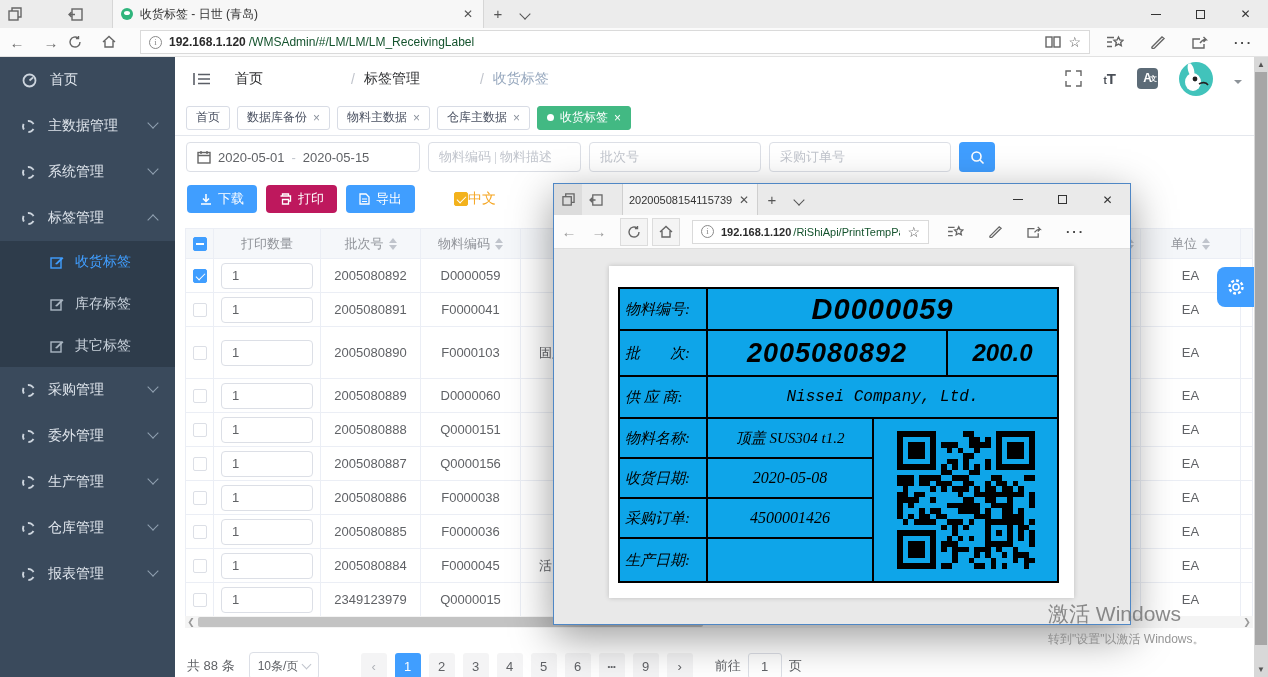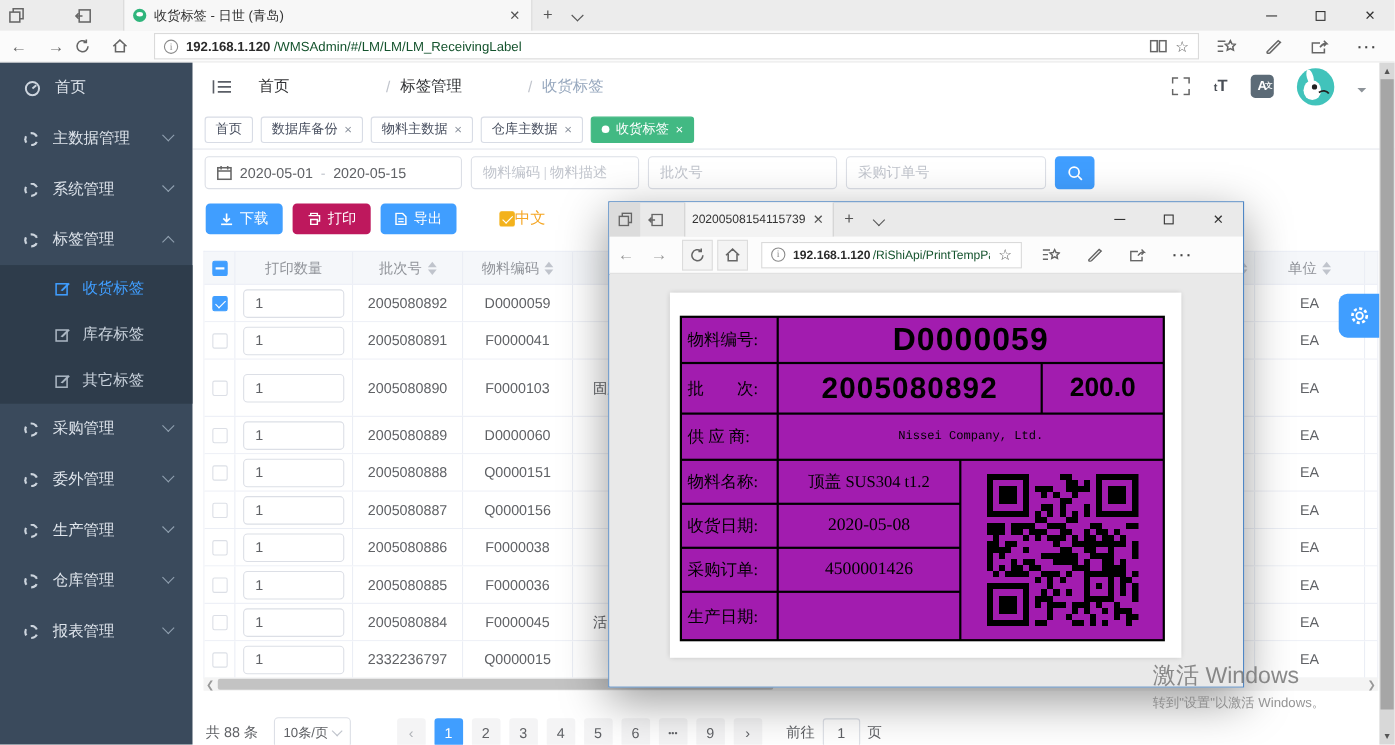--- a/index.html
+++ b/index.html
@@ -135,21 +135,21 @@
   .p-tabtitle { flex:1; font-size:11px; color:#333; white-space:nowrap; overflow:hidden; }
   .p-nav { height:34px; background:#fcfcfc; border-bottom:1px solid #dedede; display:flex; align-items:center; }
   .p-nav .nav-ic { width:30px; color:#9a9a9a; }
   .sqbtn { width:28px; height:28px; background:#f4f4f4; border:1px solid #dcdcdc; display:flex; align-items:center; justify-content:center; color:#444; font-size:14px; margin-right:4px; cursor:pointer; }
   .p-addr { width:237px; margin-left:8px; }
   .p-icons { display:flex; align-items:center; gap:24px; margin-left:18px; }
   .p-content { position:absolute; top:66px; left:0; right:0; bottom:0; background:#e9e9e9; }
   .sheet { position:absolute; left:55px; top:16px; width:465px; height:332px; background:#fff; box-shadow:0 0 5px rgba(0,0,0,.18); }
 
   .lbl-grid { position:absolute; left:9px; top:21px; display:grid; grid-template-columns:86px 164px 72px 109px; grid-template-rows:40px 44px 40px 38px 38px 38px 42px; gap:2px; background:#000; padding:2px; }
-  .lcell { background:#a21caf; display:flex; align-items:center; }
+  .lcell { background:#0ea5e9; display:flex; align-items:center;font-style:italic; }
   .lkey { font-family:"Liberation Serif","DejaVu Serif",serif; font-size:15px; color:#000; padding-left:5px; white-space:nowrap; }
   .lval { justify-content:center; font-family:"Liberation Serif","DejaVu Serif",serif; font-size:16px; color:#000; }
   .lval.big { font-family:"Liberation Sans",sans-serif; font-weight:bold; font-size:29px; letter-spacing:1px; }
   .lval.big2 { font-family:"Liberation Sans",sans-serif; font-weight:bold; font-size:27px; letter-spacing:1px; }
   .lval.big3 { font-family:"Liberation Sans",sans-serif; font-weight:bold; font-size:24px; }
   .qrcell { justify-content:center; }
 
   
   .wm { position:absolute; left:1048px; top:600px; z-index:60; pointer-events:none; color:rgba(117,117,117,.85); }
   .wm .l1 { font-size:21px; }
@@ -593,21 +593,21 @@
         <div class="td c5">EA</div>
         <div class="td c6"></div>
       </div>
       <div class="tr" style="height: 34px;">
         <div class="td c0">
           <span class="cb"></span>
         </div>
         <div class="td c1">
           <input class="qtyinput" value="1" style="">
         </div>
-        <div class="td c2">2332236797</div>
+        <div class="td c2">2349123979</div>
         <div class="td c3">Q0000015</div>
         <div class="td c4"></div>
         <div class="td c5">EA</div>
         <div class="td c6"></div>
       </div>
     </div>
 
   <div class="hscroll">
     <span class="hs-arrow">❮</span>
     <span class="hs-thumb"></span>
@@ -728,21 +728,21 @@
   </div>
   <div class="p-content">
     <div class="sheet">
       <div class="lbl-grid">
         <div class="lcell lkey" style="grid-area:1/1/2/2;">物料编号:</div>
         <div class="lcell lval big" style="grid-area:1/2/2/5;">D0000059</div>
         <div class="lcell lkey" style="grid-area:2/1/3/2;">批　　次:</div>
         <div class="lcell lval big2" style="grid-area:2/2/3/4;">2005080892</div>
         <div class="lcell lval big3" style="grid-area:2/4/3/5;">200.0</div>
         <div class="lcell lkey" style="grid-area:3/1/4/2;">供 应 商:</div>
-        <div class="lcell lval" style="grid-area:3/2/4/5; font-family:'Liberation Mono','DejaVu Sans Mono',monospace; font-size:11px;">Nissei Company, Ltd.</div>
+        <div class="lcell lval" style="grid-area:3/2/4/5; font-family:'Liberation Mono','DejaVu Sans Mono',monospace; font-size:16px;">Nissei Company, Ltd.</div>
         <div class="lcell lkey" style="grid-area:4/1/5/2;">物料名称:</div>
         <div class="lcell lval" style="grid-area:4/2/5/3; font-size:15px;">顶盖 SUS304 t1.2</div>
         <div class="lcell qrcell" style="grid-area:4/3/8/5;">
             <svg id="qrsvg" width="138" height="138" viewBox="0 0 25 25" shape-rendering="crispEdges">
               <rect x="0" y="0" width="1" height="1" fill="#000"></rect>
               <rect x="1" y="0" width="1" height="1" fill="#000"></rect>
               <rect x="2" y="0" width="1" height="1" fill="#000"></rect>
               <rect x="3" y="0" width="1" height="1" fill="#000"></rect>
               <rect x="4" y="0" width="1" height="1" fill="#000"></rect>
               <rect x="5" y="0" width="1" height="1" fill="#000"></rect>

